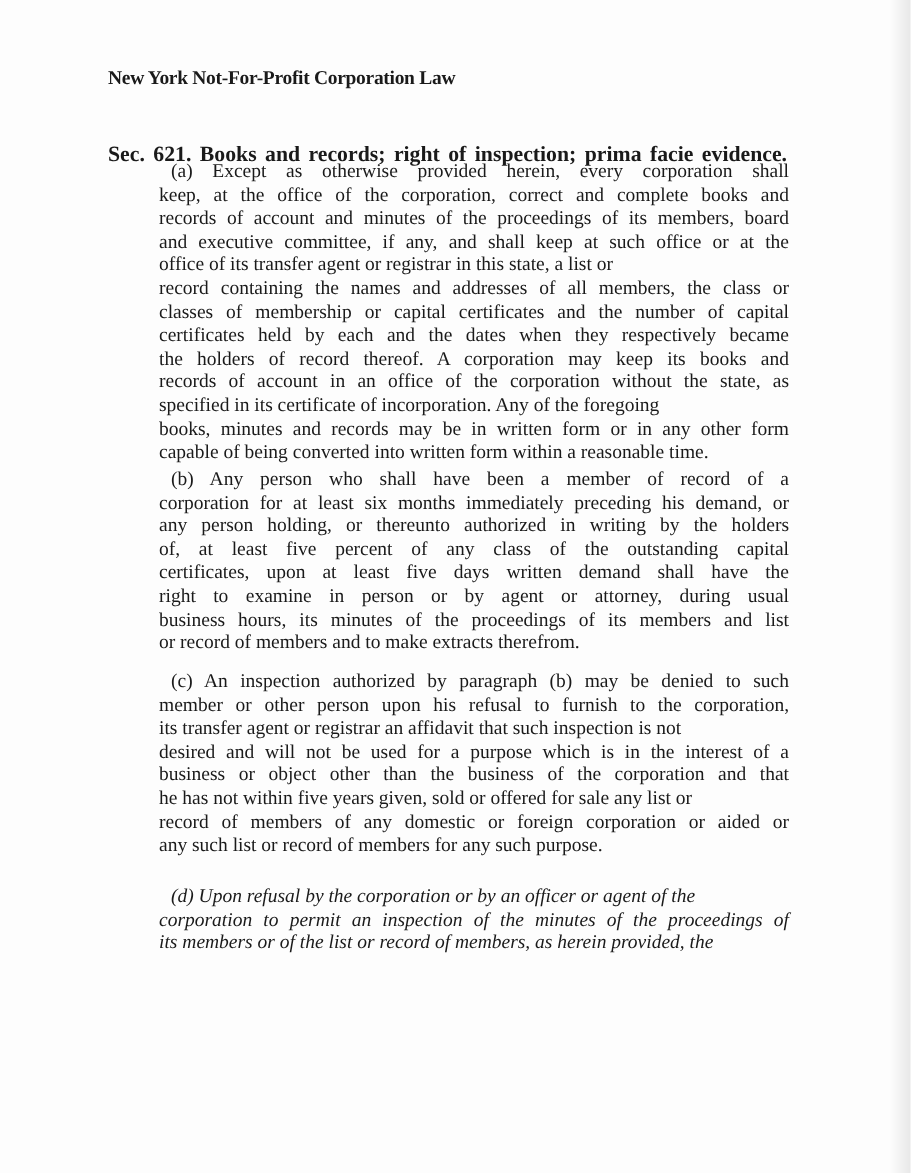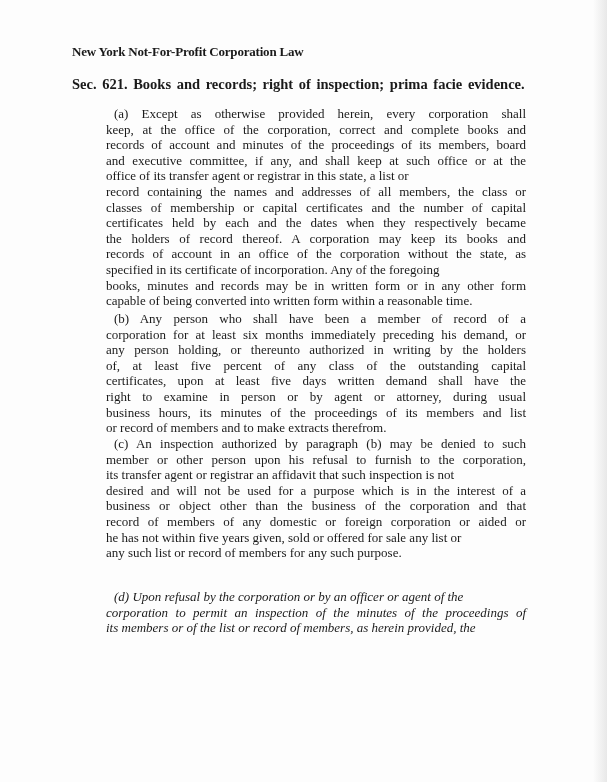--- a/index.html
+++ b/index.html
@@ -35,21 +35,21 @@
     left: 72px;
     top: 44px;
     font-size: 13px;
     font-weight: bold;
     letter-spacing: -0.2px;
     white-space: nowrap;
   }
   .section-heading {
     position: absolute;
     left: 72px;
-    top: 76px;
+    top: 95px;
     font-size: 14.5px;
     font-weight: bold;
     white-space: nowrap;
     word-spacing: 2px;
   }
   .para {
     position: absolute;
     left: 106px;
     width: 420px;
     font-size: 13px;
@@ -62,21 +62,21 @@
     text-align-last: justify;
   }
   .line.first {
     padding-left: 8px;
   }
   .line.last {
     text-align-last: left;
   }
   #para-a { top: 106px; }
   #para-b { top: 311px; }
-  #para-c { top: 436px; }
+  #para-c { top: 446px; }
   #para-d { top: 589px; font-style: italic; }
 </style>
 </head>
 <body>
 
 <div class="page">
 
   <div class="doc-title">New York Not-For-Profit Corporation Law</div>
 
   <div class="section-heading">Sec. 621.  Books and records; right of inspection; prima facie evidence.</div>
@@ -107,22 +107,22 @@
     <span class="line">business hours, its minutes of the proceedings of its members and list</span>
     <span class="line last">or record of members and to make extracts therefrom.</span>
   </div>
 
   <div class="para" id="para-c">
     <span class="line first">(c)  An inspection authorized by paragraph (b) may be denied to such</span>
     <span class="line">member or other person upon his refusal to furnish to the corporation,</span>
     <span class="line last">its transfer agent or registrar an affidavit that such inspection is not</span>
     <span class="line">desired and will not be used for a purpose which is in the interest of a</span>
     <span class="line">business or object other than the business of the corporation and that</span>
+    <span class="line last">he has not within five years given, sold or offered for sale any list or</span>
     <span class="line">record of members of any domestic or foreign corporation or aided or</span>
-    <span class="line last">he has not within five years given, sold or offered for sale any list or</span>
     <span class="line last">any such list or record of members for any such purpose.</span>
   </div>
 
   <div class="para" id="para-d">
     <span class="line first last">(d)  Upon refusal by the corporation or by an officer or agent of the</span>
     <span class="line">corporation to permit an inspection of the minutes of the proceedings of</span>
     <span class="line last">its members or of the list or record of members, as herein provided, the</span>
   </div>
 
 </div>

